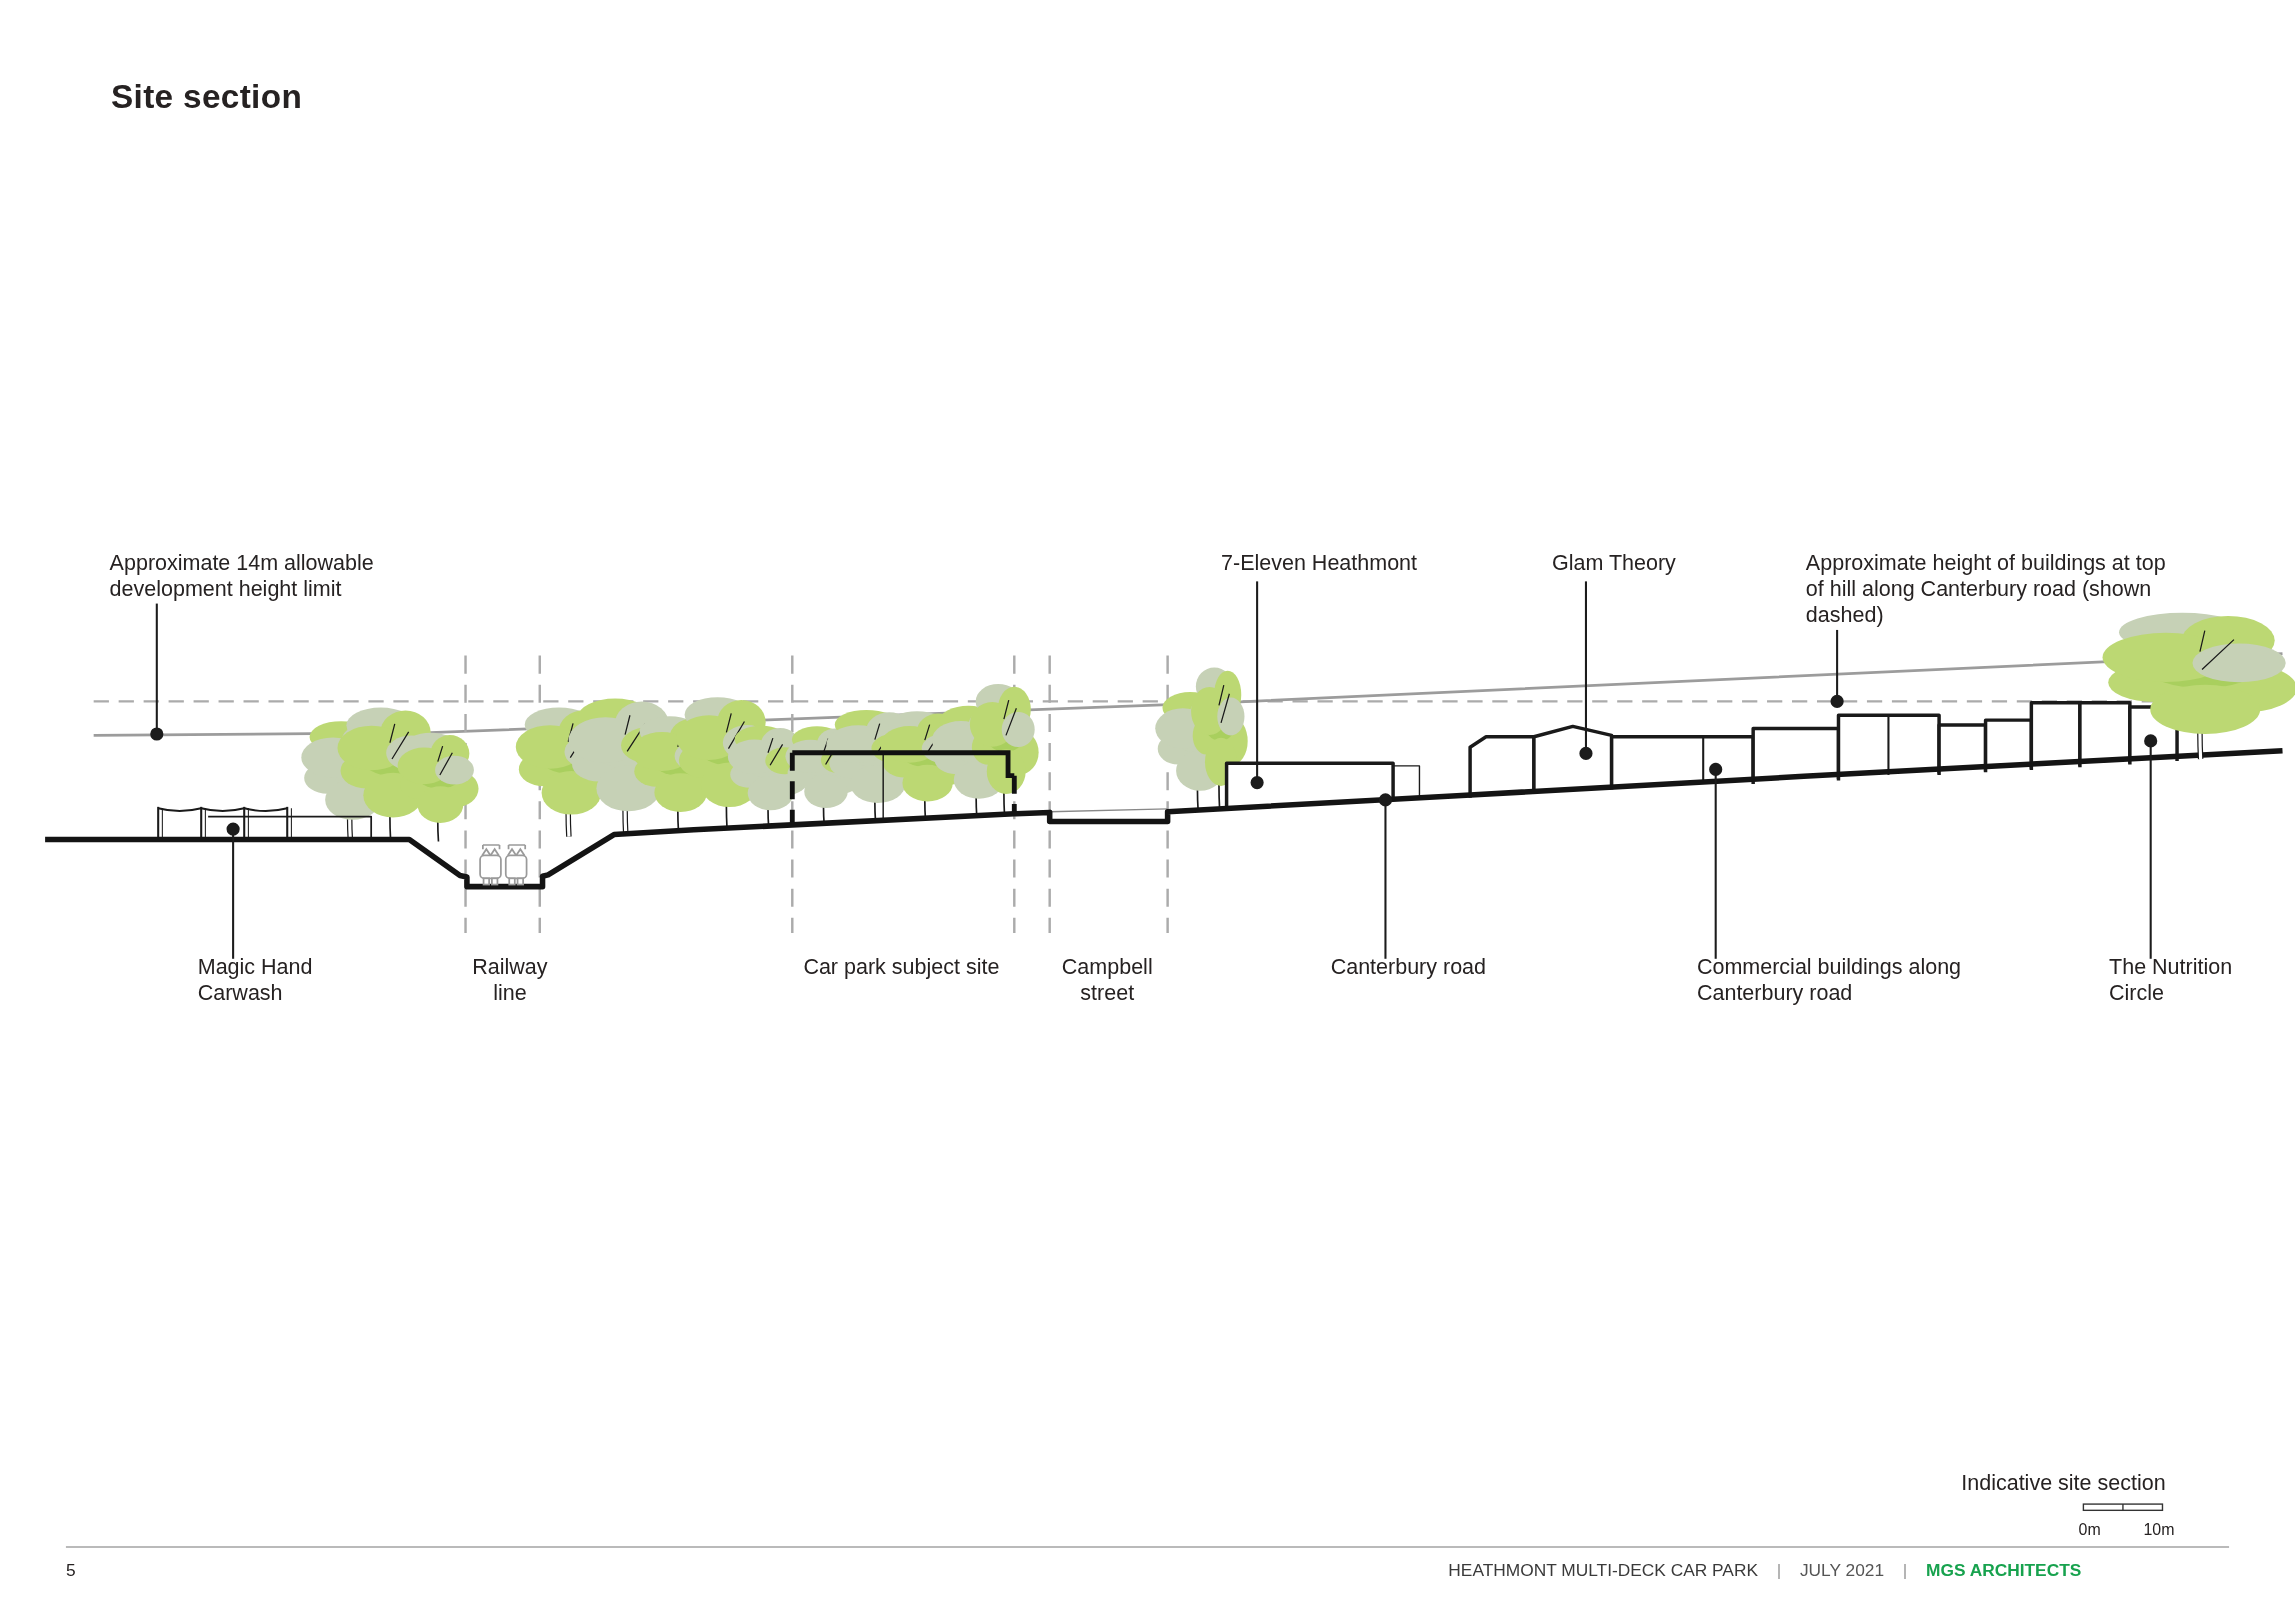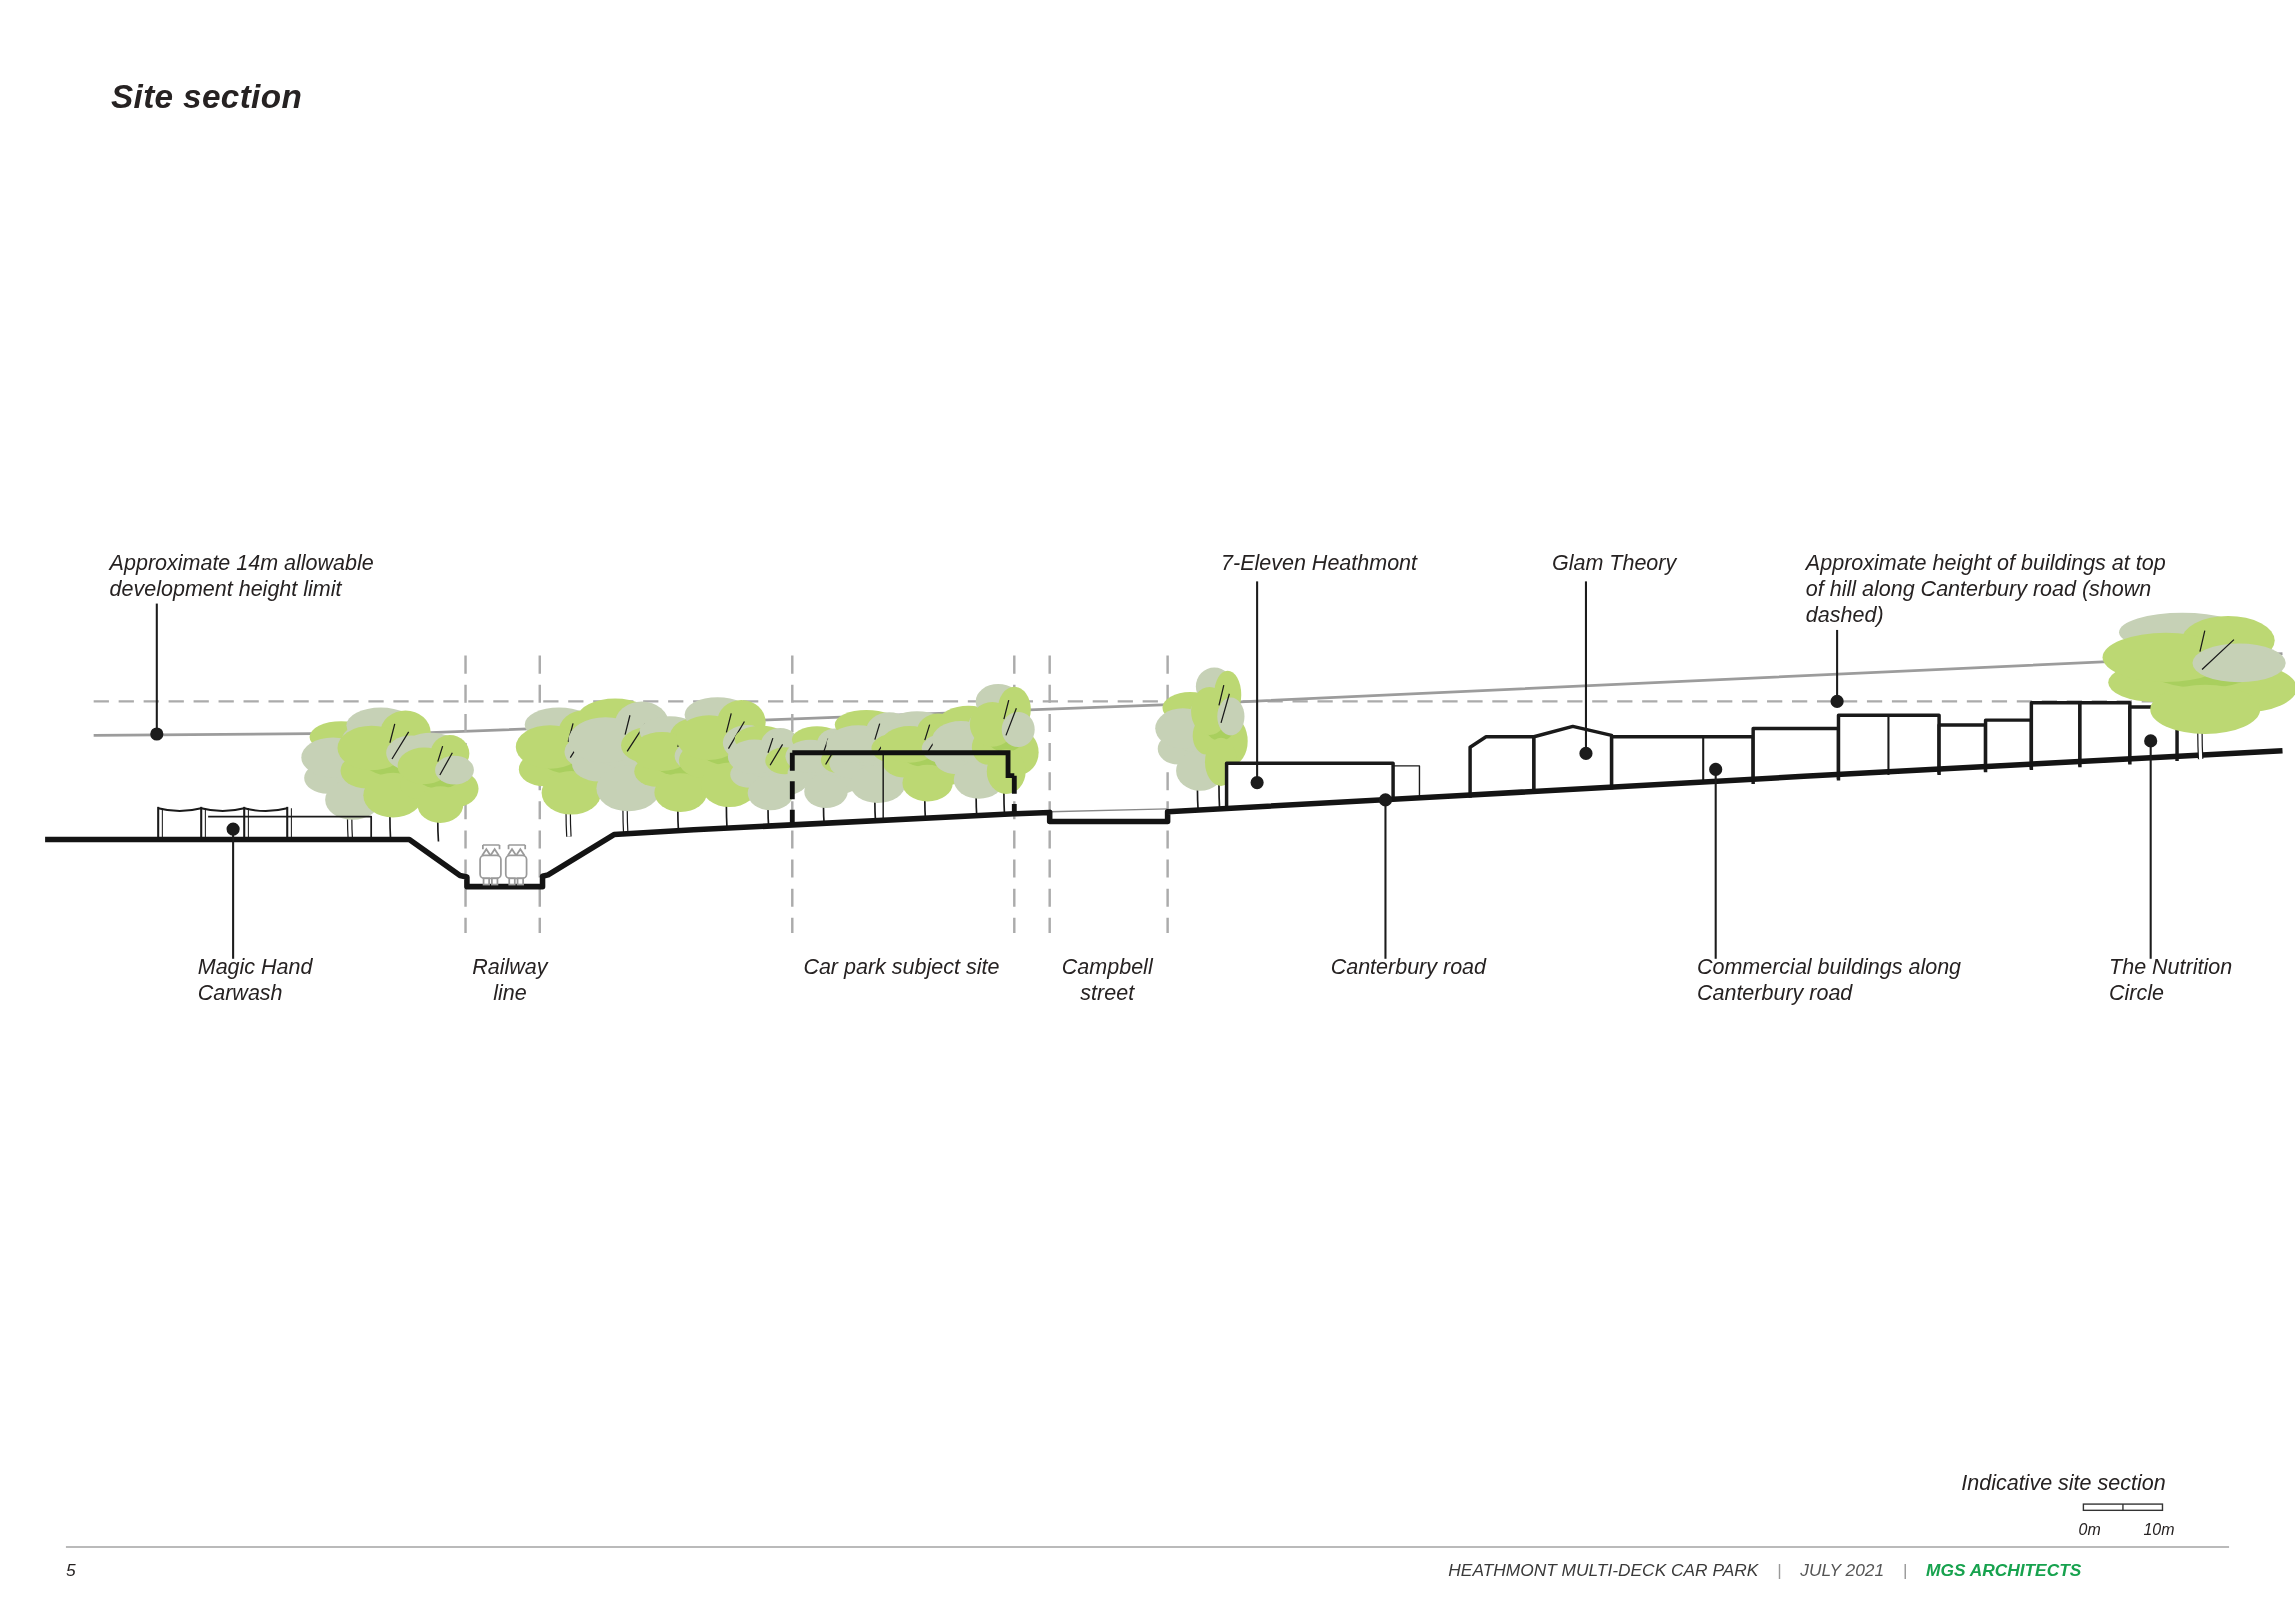--- a/index.html
+++ b/index.html
@@ -1,16 +1,16 @@
 <!DOCTYPE html>
 <html style="font-size:11px"><head>
 <meta charset="utf-8">
 <style>
   html,body{margin:0;padding:0;background:#ffffff;}
-  .page{width:100%;max-width:2295px;margin:0 auto;font-style:italic;}
+  .page{width:100%;max-width:2295px;margin:0 auto;}
   svg{display:block;width:100%;height:auto;background:#ffffff;}
   svg text{font-family:"Liberation Sans","DejaVu Sans",sans-serif;fill:#262222;}
   .title{font-size:48px;font-weight:bold;letter-spacing:0.5px;}
   .lbl{font-size:31px;}
   .small{font-size:23px;}
   .caption{font-size:31px;}
   .footer-text{font-size:25px;}
 </style>
 </head>
 <body>

